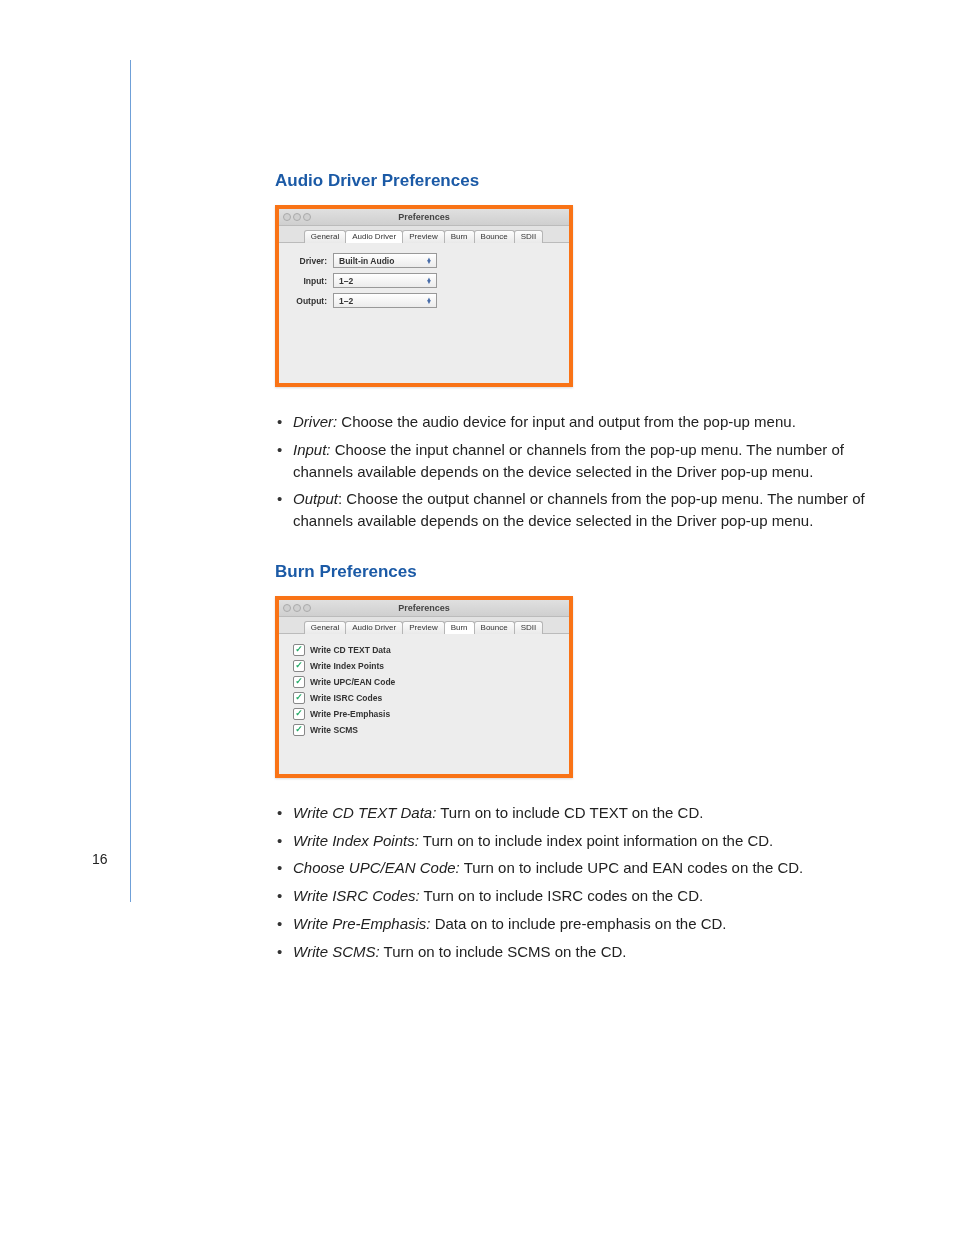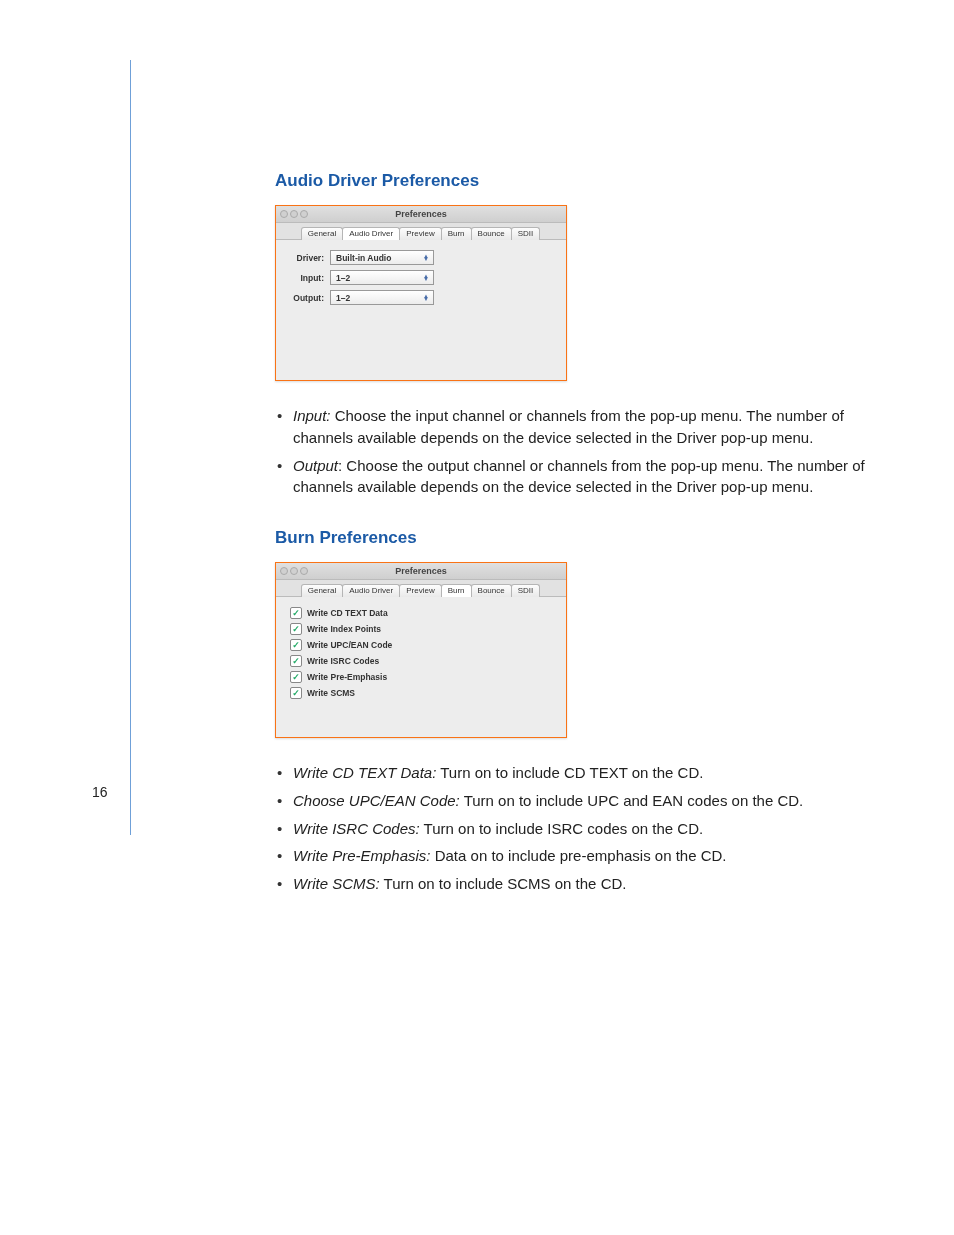--- a/index.html
+++ b/index.html
@@ -30,21 +30,21 @@
   }
   h2.section {
     color: #1b5aa6;
     font-weight: 600;
     font-size: 17px;
     margin: 6px 0 14px 0;
   }
   .prefs-window {
     width: 290px;
     background: #86efac;
-    border: 1px solid #f97316;
+    border: 4px solid #f97316;
     box-shadow: 0 1px 2px rgba(0,0,0,0.15);
     margin-bottom: 24px;
     font-size: 9px;
     color: #333;
   }
   .prefs-titlebar {
     background: linear-gradient(#e0e0e0, #cfcfcf);
     height: 16px;
     border-bottom: 1px solid #bbb;
     display: flex;
@@ -225,20 +225,21 @@
           <div class="form-label">Output:</div>
           <div class="form-select">
             <span>1–2</span>
             <span class="caret">▲<br>▼</span>
           </div>
         </div>
       </div>
     </div>
 
     <ul class="defs">
+      <li><span class="term">Driver:</span><span>  Choose the audio device for input and output from the pop-up menu.</span></li>
       <li><span class="term">Input:</span><span>  Choose the input channel or channels from the pop-up menu. The number of channels available depends on the device selected in the Driver pop-up menu.</span></li>
       <li><span class="term">Output</span><span>:  Choose the output channel or channels from the pop-up menu. The number of channels available depends on the device selected in the Driver pop-up menu.</span></li>
     </ul>
 
     <h2 class="section">Burn Preferences</h2>
 
     <div class="prefs-window">
       <div class="prefs-titlebar">
         <div class="traffic">
           <span></span>
@@ -278,20 +279,21 @@
           </div>
         <div class="cb-row">
             <div class="cb">✓</div>
             <span>Write SCMS</span>
           </div>
       </div>
     </div>
 
     <ul class="defs">
       <li><span class="term">Write CD TEXT Data:</span><span>  Turn on to include CD TEXT on the CD.</span></li>
+      <li><span class="term">Write Index Points:</span><span>  Turn on to include index point information on the CD.</span></li>
       <li><span class="term">Choose UPC/EAN Code:</span><span>  Turn on to include UPC and EAN codes on the CD.</span></li>
       <li><span class="term">Write ISRC Codes:</span><span>  Turn on to include ISRC codes on the CD.</span></li>
       <li><span class="term">Write Pre-Emphasis:</span><span>  Data on to include pre-emphasis on the CD.</span></li>
       <li><span class="term">Write SCMS:</span><span>  Turn on to include SCMS on the CD.</span></li>
     </ul>
 
   </div>
 
   <div class="page-number">16</div>
 </div>

